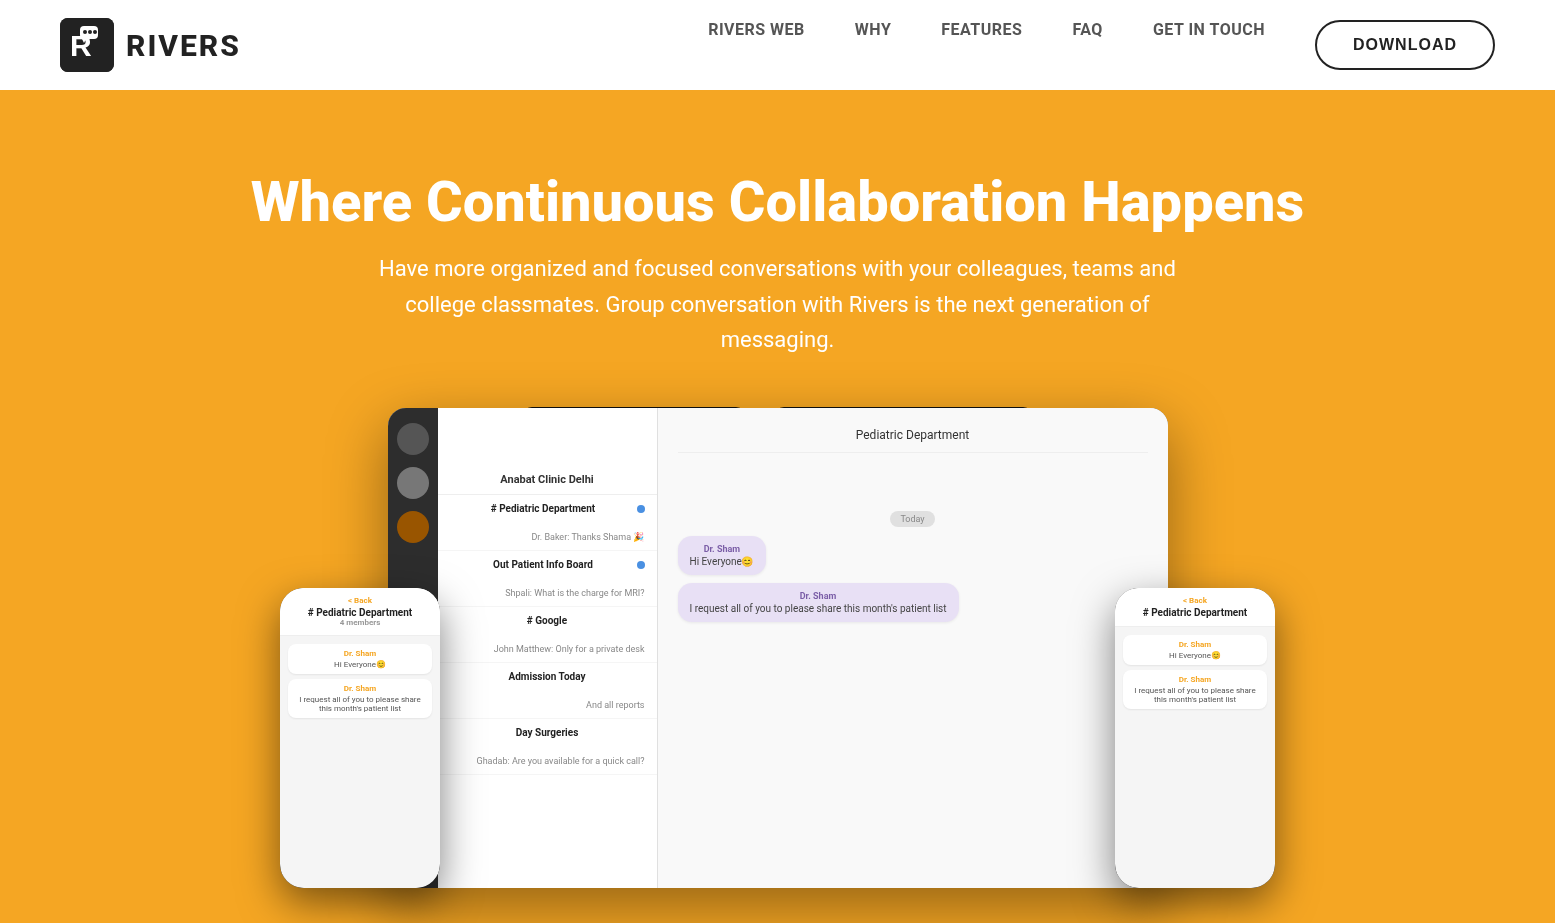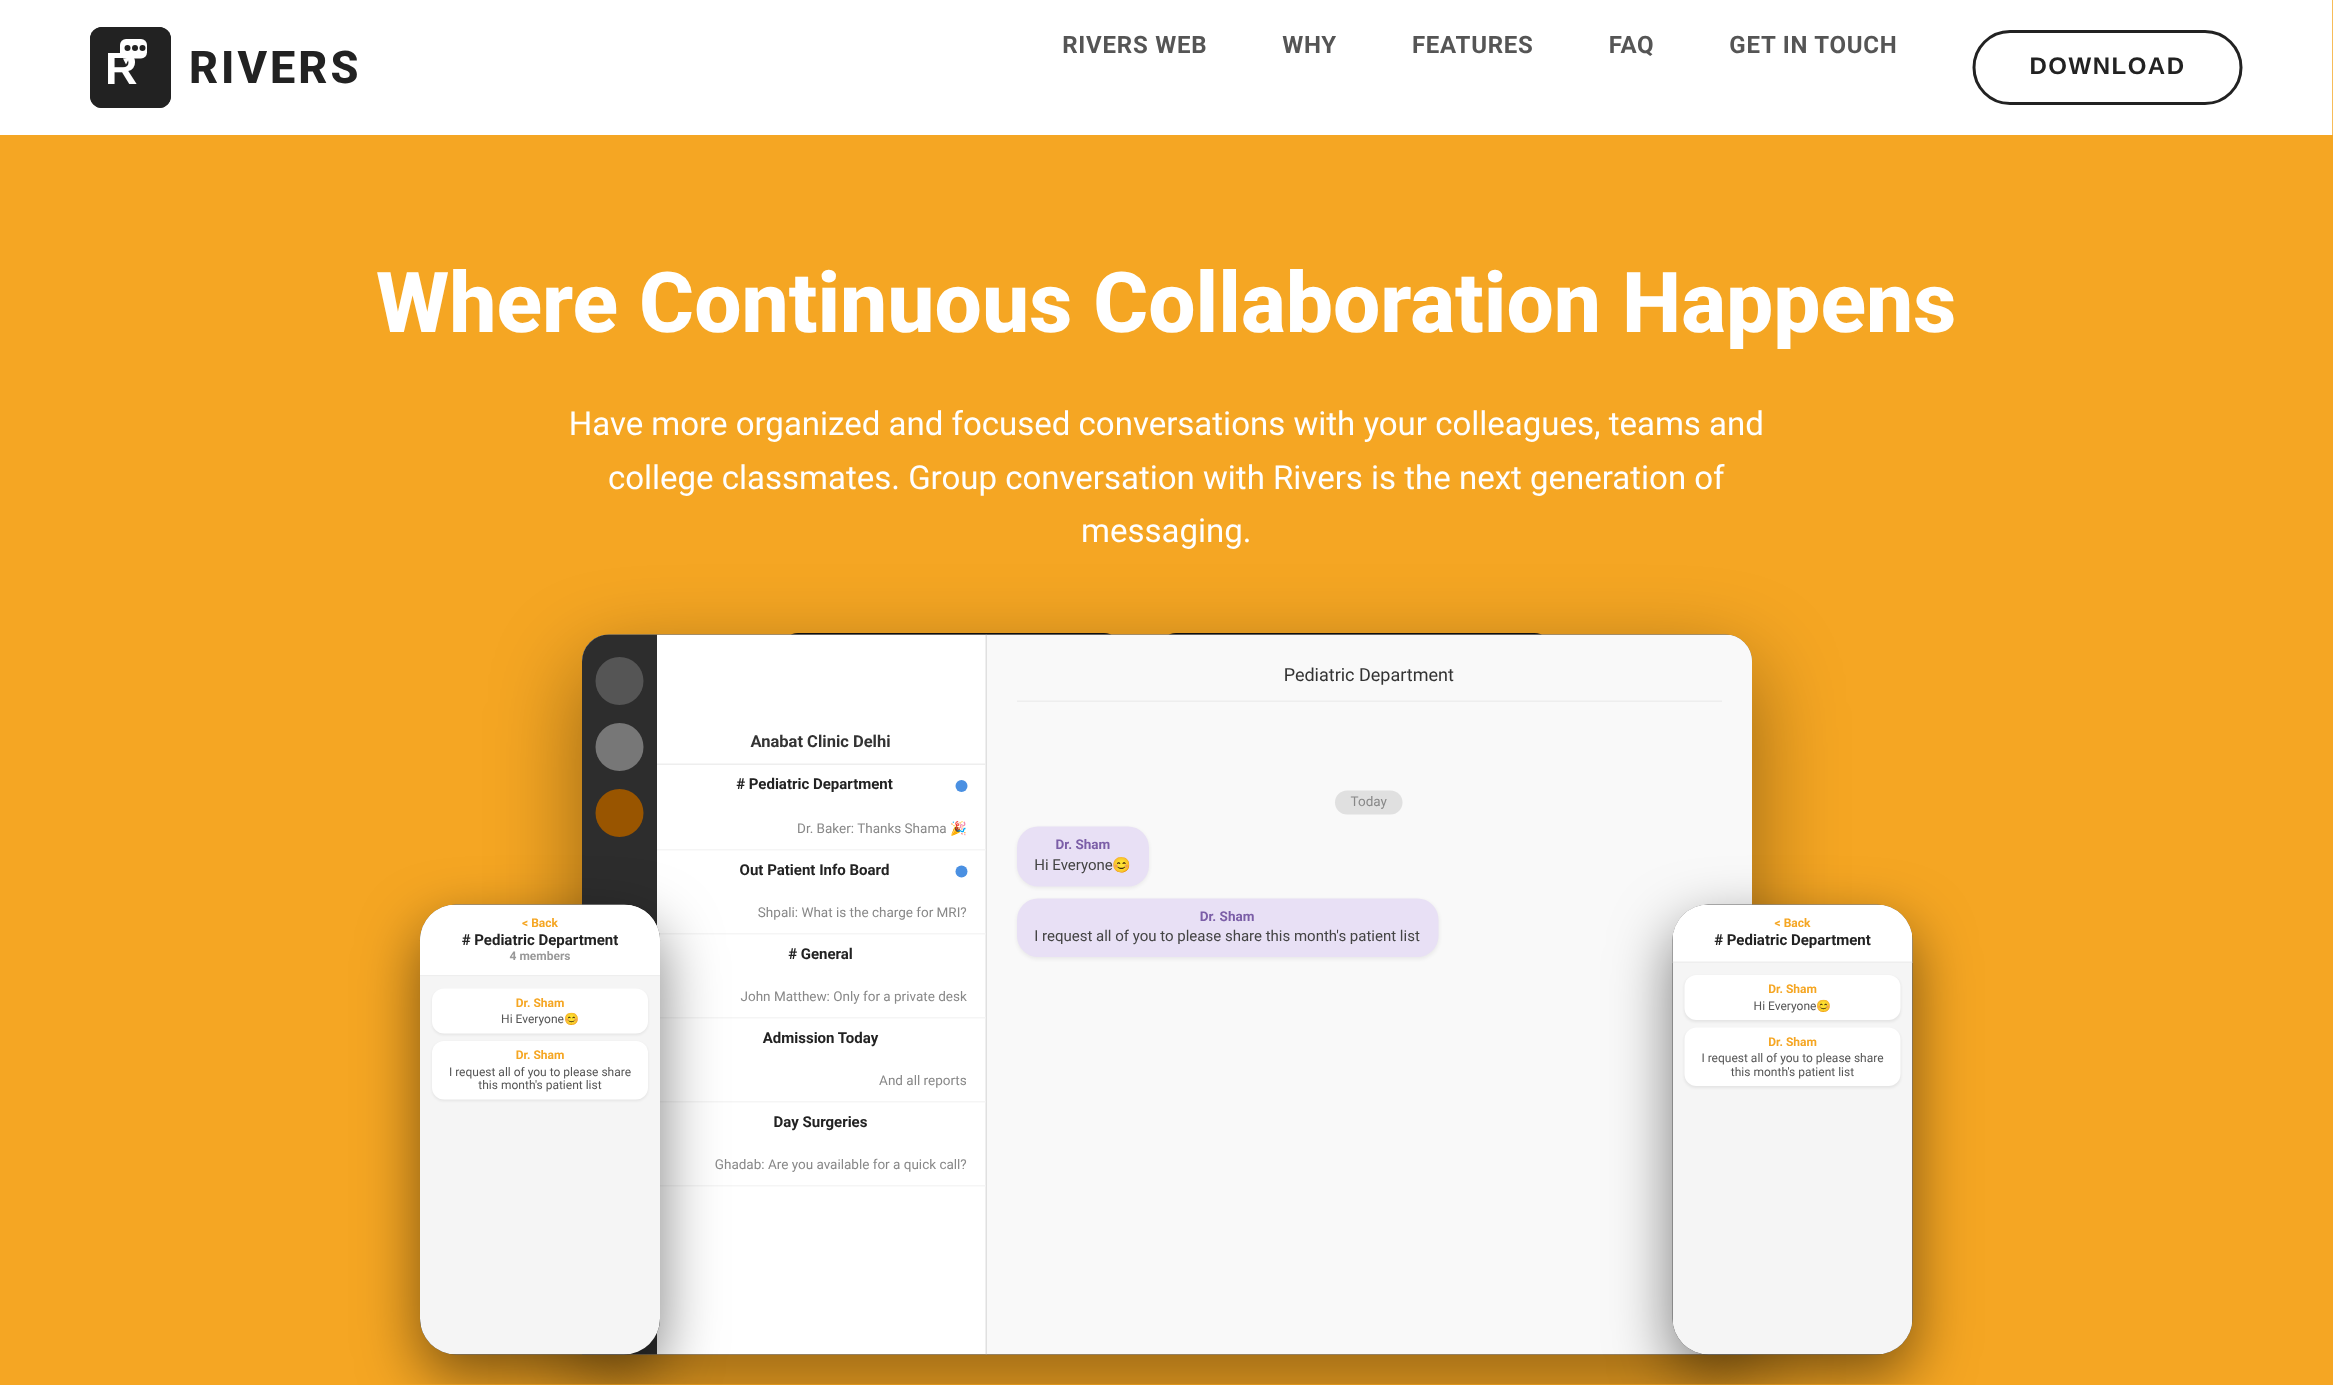--- a/index.html
+++ b/index.html
@@ -84,21 +84,21 @@
       padding: 80px 60px 0;
       text-align: center;
       min-height: 833px;
       position: relative;
     }
 
     .hero-title {
       font-size: 56px;
       font-weight: 800;
       color: #fff;
-      margin-bottom: 32px;
+      margin-bottom: 17px;
       line-height: 1.15;
     }
 
     .hero-subtitle {
       font-size: 22px;
       color: #fff;
       max-width: 820px;
       margin: 0 auto 50px;
       line-height: 1.6;
       font-weight: 400;
@@ -443,21 +443,21 @@
             <div class="chat-item-dot"></div>
             <div class="chat-item-title"># Pediatric Department</div>
             <div class="chat-item-preview">Dr. Baker: Thanks Shama 🎉</div>
           </div>
           <div class="chat-item">
             <div class="chat-item-dot"></div>
             <div class="chat-item-title">Out Patient Info Board</div>
             <div class="chat-item-preview">Shpali: What is the charge for MRI?</div>
           </div>
           <div class="chat-item">
-            <div class="chat-item-title"># General</div>
+            <div class="chat-item-title"># Google</div>
             <div class="chat-item-preview">John Matthew: Only for a private desk</div>
           </div>
           <div class="chat-item">
             <div class="chat-item-title">Admission Today</div>
             <div class="chat-item-preview">And all reports</div>
           </div>
           <div class="chat-item">
             <div class="chat-item-title">Day Surgeries</div>
             <div class="chat-item-preview">Ghadab: Are you available for a quick call?</div>
           </div>

